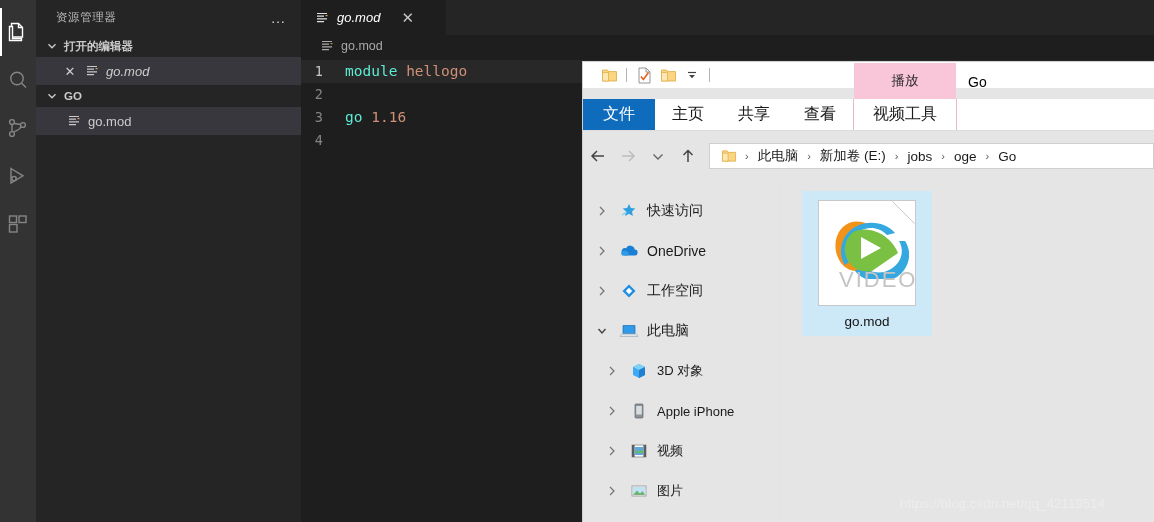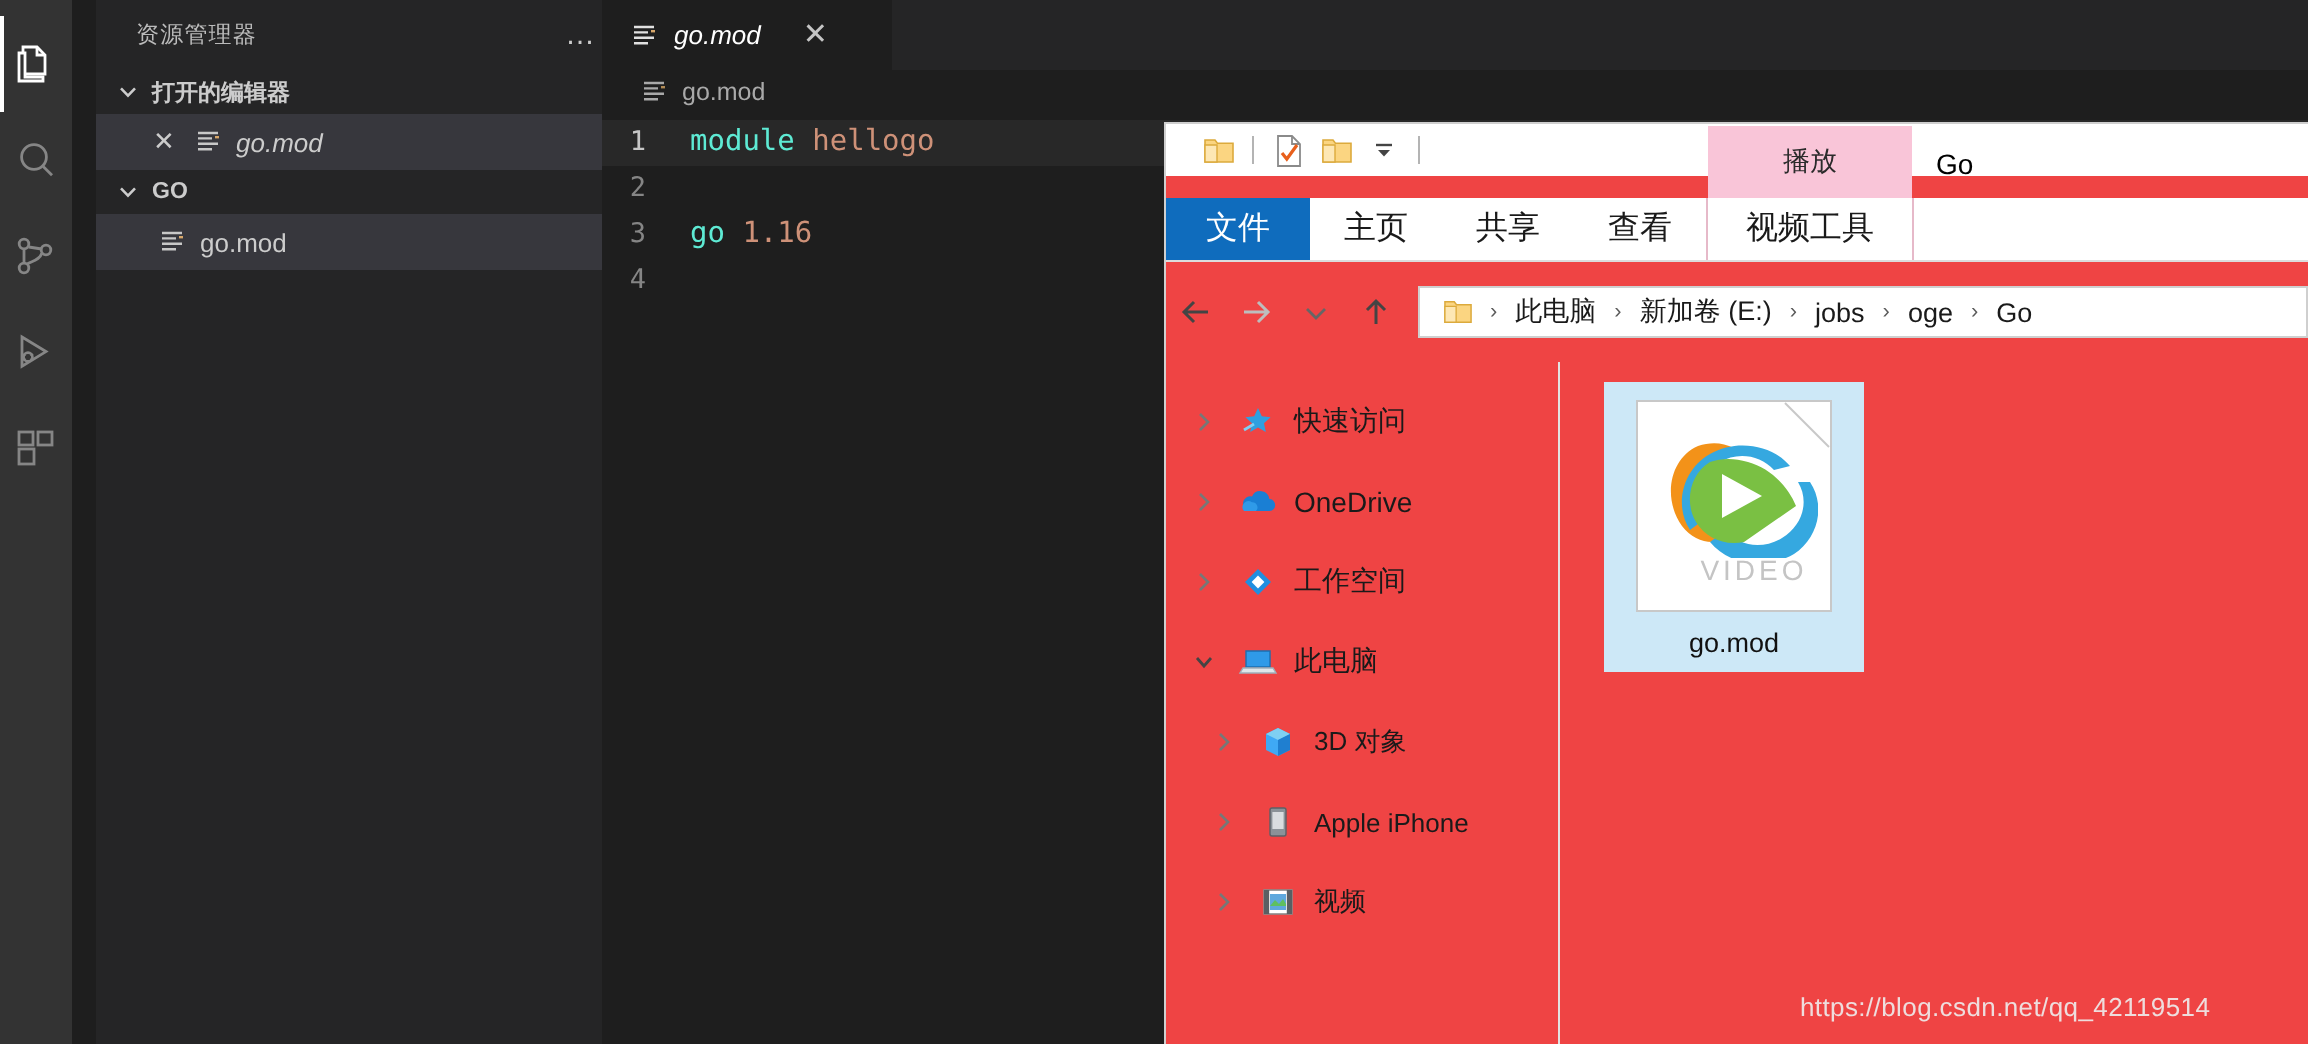--- a/index.html
+++ b/index.html
@@ -16,21 +16,21 @@
   .activity-bar{
     position:absolute;left:0;top:0;width:36px;height:522px;
     background:#333333;
     display:flex;flex-direction:column;align-items:center;padding-top:8px;box-sizing:border-box;
   }
   .act-item{width:36px;height:48px;display:flex;align-items:center;justify-content:center;cursor:pointer;position:relative;}
   .act-item.active::before{content:"";position:absolute;left:0;top:0;width:2px;height:48px;background:#ffffff;}
   .act-item svg{display:block;}
 
   .side-bar{
-    position:absolute;left:48px;top:0;width:265px;height:522px;
+    position:absolute;left:36px;top:0;width:265px;height:522px;
     background:#252526;
   }
   .side-title{
     height:35px;display:flex;align-items:center;justify-content:space-between;
     padding:0 14px 0 20px;box-sizing:border-box;
     color:#bbbbbb;font-size:11.5px;letter-spacing:.6px;
   }
   .side-dots{color:#cccccc;font-size:15px;letter-spacing:1.5px;line-height:10px;cursor:pointer;}
 
   .sec-header{
@@ -71,21 +71,21 @@
   .ln{width:44px;text-align:right;padding-right:22px;box-sizing:border-box;color:#858585;font-size:13.5px;}
   .ln.cur{color:#c6c6c6;}
   .ctext{white-space:pre;}
   .cur-line-bg{background:#282828;}
   .kw{color:#5eead4;}
   .str{color:#ce9178;}
 
   
   #explorer{
     position:absolute;left:583px;top:62px;width:571px;height:460px;
-    background:#ef4444;color:#000000;
+    background:#e5e5e5;color:#000000;
     font-family:"Liberation Sans","DejaVu Sans",sans-serif;
     overflow:hidden;
     box-shadow:0 0 0 1px #cfcfcf;
   }
   .qat{height:26px;display:flex;align-items:center;gap:0px;padding-left:14px;background:#ffffff;}
   .qat-ico{width:24px;height:22px;display:flex;align-items:center;justify-content:center;cursor:pointer;}
   .qat-sep{width:1px;height:14px;background:#b4b4b4;margin:0 5px;}
   .win-title{
     position:absolute;left:385px;top:12px;font-size:14px;color:#000;
   }
@@ -132,21 +132,21 @@
     display:flex;flex-direction:column;align-items:center;cursor:pointer;
     padding-top:9px;box-sizing:border-box;
   }
   .thumb{
     width:96px;height:104px;background:#ffffff;border:1px solid #c8c8c8;position:relative;overflow:hidden;
   }
   .thumb .fold{position:absolute;right:0;top:0;width:0;height:0;border-left:22px solid transparent;border-top:22px solid #ffffff;}
   .thumb .foldline{position:absolute;right:0;top:0;width:23px;height:23px;}
   .thumb .vidtxt{
     position:absolute;left:0;right:0;bottom:12px;text-align:center;
-    font-size:14px;color:#c4c4c4;letter-spacing:2px;
+    font-size:22px;color:#c4c4c4;letter-spacing:2px;
     font-family:"Liberation Sans",sans-serif;
     margin-left:20px;
   }
   .thumb .logo{position:absolute;left:6px;top:14px;}
   .file-label{margin-top:8px;font-size:13.5px;color:#111;}
 
   .watermark{
     position:absolute;left:900px;top:496px;
     font-size:13px;color:#eeeeee;opacity:.9;letter-spacing:.2px;
     font-family:"Liberation Sans",sans-serif;pointer-events:none;
@@ -488,20 +488,35 @@
             <rect x="2" y="3" width="14" height="12" fill="#ffffff" stroke="#8a8a8a" stroke-width=".8"></rect>
             <rect x="2" y="3" width="2.6" height="12" fill="#5a5f63"></rect>
             <rect x="13.4" y="3" width="2.6" height="12" fill="#5a5f63"></rect>
             <rect x="5" y="5" width="8" height="8" fill="#5fa8dd"></rect>
             <path d="M5 11l2.5-3 2 2 2-2.5 1.5 2.5v1H5z" fill="#5fc05f"></path>
           </svg>
         </span>
         <span>视频</span>
       </div>
 
+      <div class="nav-row lvl2">
+        <span class="nav-exp">
+          <svg width="10" height="12" viewBox="0 0 10 12">
+              <path d="M3 2l4 4-4 4" stroke="#777" stroke-width="1.3" fill="none"></path>
+            </svg>
+        </span>
+        <span class="nav-ico">
+          <svg width="18" height="18" viewBox="0 0 18 18">
+            <rect x="2" y="4" width="14" height="10" fill="#ffffff" stroke="#9a9a9a" stroke-width=".9"></rect>
+            <rect x="3" y="5" width="12" height="8" fill="#bfe3f5"></rect>
+            <path d="M3 13l4-4.5 3 3 2.5-2.5 2.5 4z" fill="#6fb36f"></path>
+          </svg>
+        </span>
+        <span>图片</span>
+      </div>
 
       <div class="nav-row lvl2">
 
         <span class="nav-ico">
           
         </span>
 
       </div>
 
     </div>

